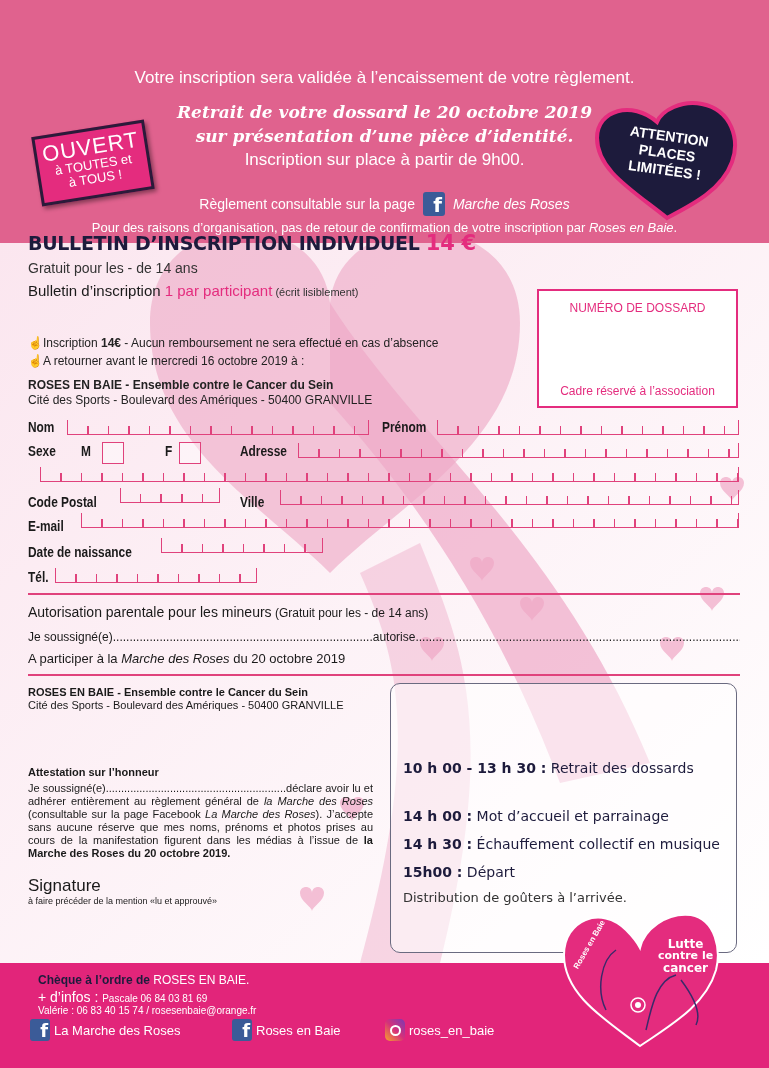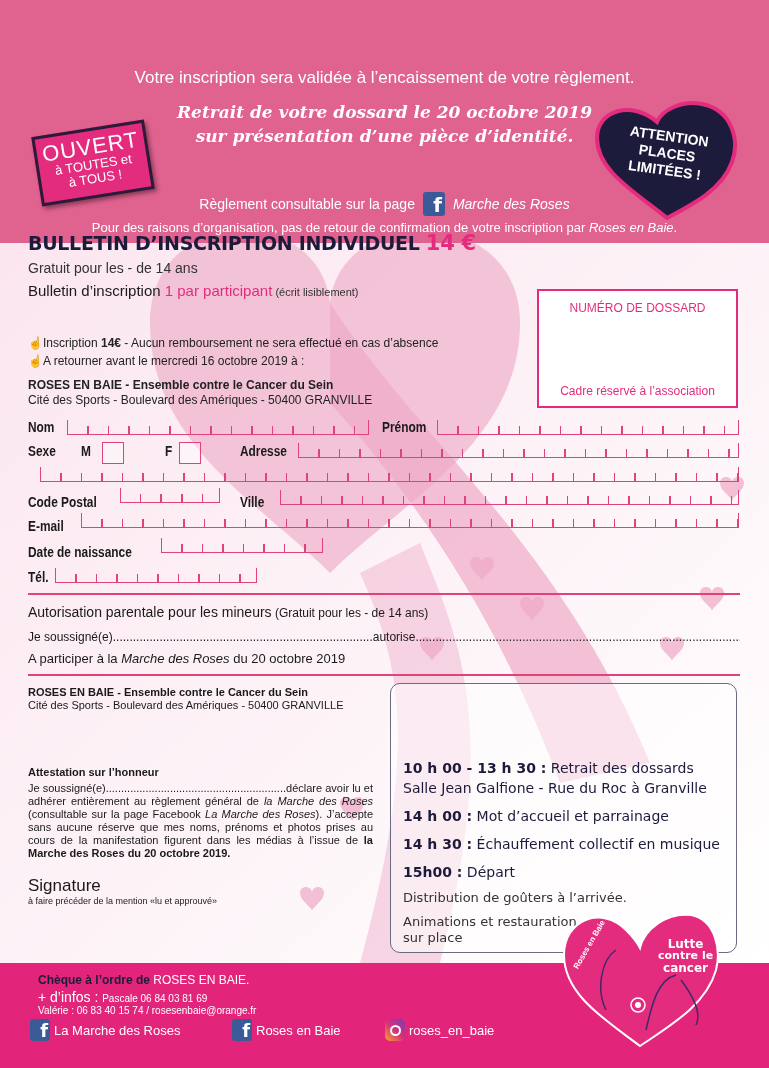--- a/index.html
+++ b/index.html
@@ -119,20 +119,21 @@
     <path d="M720,240 c0,-8 12,-8 12,0 c0,-8 12,-8 12,0 c0,8 -12,14 -12,18 c0,-4 -12,-10 -12,-18z"></path>
   </g>
 </svg>
 
 <div class="header">
   <div class="h-line2">Votre inscription sera validée à l’encaissement de votre règlement.</div>
   <div class="h-retrait">
     <div>Retrait de votre dossard le 20 octobre 2019</div>
     <div>sur présentation d’une pièce d’identité.</div>
   </div>
+  <div class="h-surplace">Inscription sur place à partir de 9h00.</div>
   <div class="h-reglement">
     <span>Règlement consultable sur la page</span>
     <span class="fb-icon">f</span>
     <i>Marche des Roses</i>
   </div>
   <div class="h-orga">
     <span>Pour des raisons d’organisation, pas de retour de confirmation de votre inscription par </span><i>Roses en Baie</i><span>.</span>
   </div>
 
   <div class="ouvert">
@@ -219,29 +220,24 @@
 </div>
 <div class="attest-title">Attestation sur l’honneur</div>
 <div class="attest">
   <span>Je soussigné(e)...........................................................déclare avoir lu et adhérer entièrement au règlement général de </span><i>la Marche des Roses</i><span> (consultable sur la page Facebook </span><i>La Marche des Roses</i><span>). J’accepte sans aucune réserve que mes noms, prénoms et photos prises au cours de la manifestation figurent dans les médias à l’issue de </span><b>la Marche des Roses du 20 octobre 2019.</b>
 </div>
 <div class="sign-title">Signature</div>
 <div class="sign-sub">à faire précéder de la mention «lu et approuvé»</div>
 
 <div class="programme">
   <div class="prog-item" style="top:76px"><b>10 h 00 - 13 h 30 :</b><span> Retrait des dossards</span></div>
-  <div class="prog-item" style="top:96px"><span>Salle Jean Galfione - Rue du Roc à Granville</span></div>
   <div class="prog-item" style="top:124px"><b>14 h 00 :</b><span> Mot d’accueil et parrainage</span></div>
   <div class="prog-item" style="top:152px"><b>14 h 30 :</b><span> Échauffement collectif en musique</span></div>
   <div class="prog-item" style="top:180px"><b>15h00 :</b><span> Départ</span></div>
   <div class="prog-plain" style="top:206px">Distribution de goûters à l’arrivée.</div>
-  <div class="prog-plain" style="top:230px">
-    <div>Animations et restauration</div>
-    <div>sur place</div>
-  </div>
 </div>
 
 <div class="footer">
   <div class="f-cheque">
     <span class="dark">Chèque à l’ordre de </span><span>ROSES EN BAIE.</span>
   </div>
   <div class="f-infos">
     <span class="big">+ d’infos : </span><span>Pascale 06 84 03 81 69</span>
   </div>
   <div class="f-valerie">Valérie : 06 83 40 15 74 / rosesenbaie@orange.fr</div>

